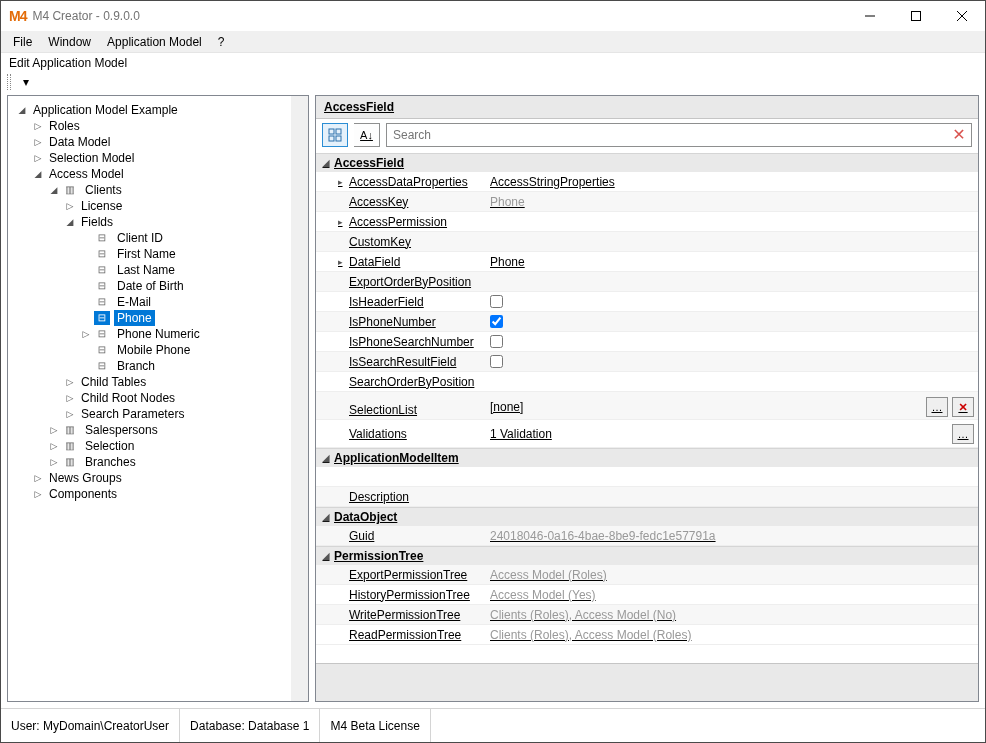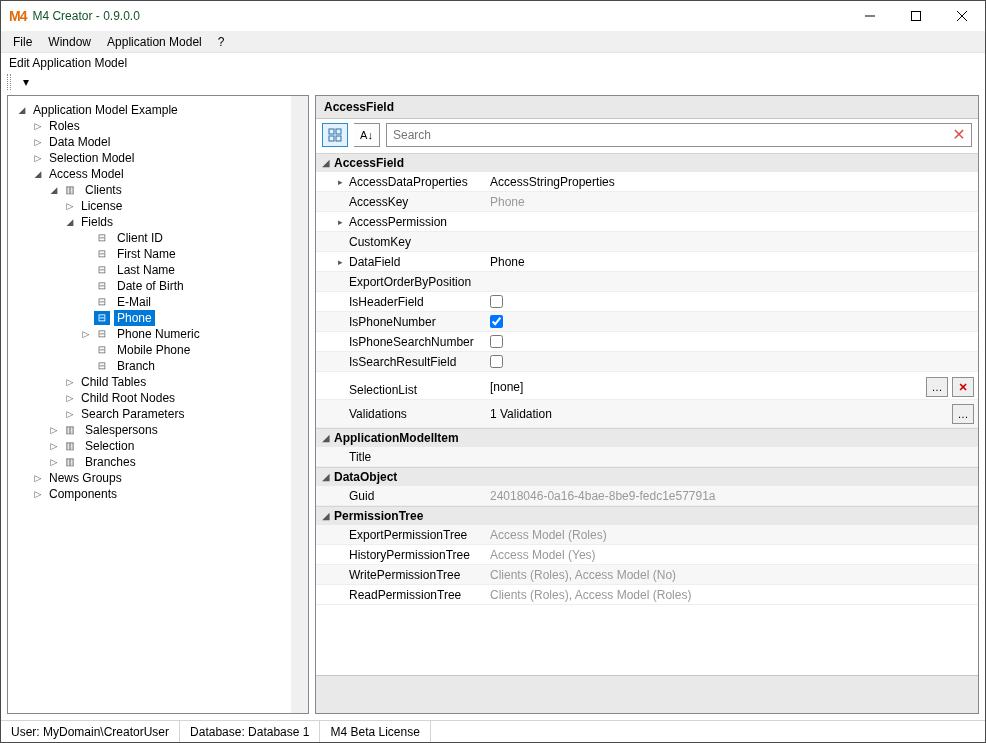--- a/index.html
+++ b/index.html
@@ -2,39 +2,39 @@
 <html><head>
 <meta charset="utf-8">
 <style>
   * { box-sizing: border-box; }
   html, body { margin:0; padding:0; font-family: "Segoe UI", Tahoma, sans-serif; font-size:12px; color:#000; }
   body { width:986px; height:743px; border:1px solid #4a4a4a; background:#fff; display:flex; flex-direction:column; overflow:hidden; }
 
   
   .titlebar { height:30px; display:flex; align-items:center; padding:0 0 0 8px; background:#fff; }
   .titlebar .logo { font-weight:bold; color:#e36c09; font-size:14px; margin-right:6px; letter-spacing:-1px; }
-  .titlebar .title { color:#14532d; }
+  .titlebar .title { color:#737373; }
   .titlebar .spacer { flex:1; }
   .titlebar .win-btn { width:46px; height:30px; display:flex; align-items:center; justify-content:center; }
 
   
   .menubar { height:22px; display:flex; align-items:center; padding:0 4px; background:#f0f0f0; border-bottom:1px solid #e5e5e5; }
   .menubar .menu-item { padding:2px 8px; cursor:default; }
 
   
   .tool-caption { padding:3px 6px 3px 8px; font-size:12px; }
   .mini-toolbar { height:22px; display:flex; align-items:center; padding:0 4px 4px 6px; gap:4px; }
   .mini-toolbar .mini-btn { width:18px; height:18px; display:flex; align-items:center; justify-content:center; border:1px solid transparent; }
   .mini-toolbar .vgrip { width:4px; height:16px; border-left:1px dotted #888; border-right:1px dotted #888; margin-right:2px; }
 
   
   .content { flex:1; display:flex; overflow:hidden; padding:0 6px 6px 6px; gap:6px; }
   .pane { border:1px solid #828790; background:#fff; display:flex; flex-direction:column; overflow:hidden; }
   .pane.left { width:302px; }
-  .pane.right { flex:1; }
+  .pane.right { flex:1;text-decoration:underline; }
 
   
   .tree { flex:1; overflow:auto; padding:6px 4px; white-space:nowrap; }
   .tree ul { list-style:none; margin:0; padding-left:16px; }
   .tree > ul { padding-left:4px; }
   .tree li { padding:0; margin:0; }
   .row { display:flex; align-items:center; height:16px; line-height:16px; padding:1px 0; }
   .exp { width:12px; height:12px; margin-right:2px; display:inline-flex; align-items:center; justify-content:center; font-size:9px; color:#555; }
   .ico { width:16px; height:14px; display:inline-flex; align-items:center; justify-content:center; margin-right:4px; font-size:10px; color:#666; }
   .row .lbl { padding:0 3px; }
@@ -61,21 +61,21 @@
   .cell-label .caret { width:10px; display:inline-block; color:#555; font-size:9px; margin-right:1px; }
   .cell-label.indent { padding-left:22px; }
   .cell-val { flex:1; padding:2px 4px; display:flex; align-items:center; gap:4px; }
   .cell-val.muted { color:#999; }
   .cell-val input[type=checkbox] { margin:0; }
   .mini-icon-btn { width:22px; height:20px; border:1px solid #8e8f8f; background:#efefef; display:flex; align-items:center; justify-content:center; font-size:11px; }
   .mini-icon-btn.red { color:#c00; font-weight:bold; }
   .desc-pane { height:38px; background:#e9e9e9; border-top:1px solid #c5c5c5; }
 
   
-  .statusbar { height:22px; border-top:1px solid #d4d4d4; display:flex; align-items:center; background:#fff; }
+  .statusbar { height:34px; border-top:1px solid #d4d4d4; display:flex; align-items:center; background:#fff; }
   .status-cell { padding:2px 10px; border-right:1px solid #d4d4d4; height:100%; display:flex; align-items:center; }
 
   svg { display:block; }
 </style>
 </head>
 <body>
 
 <div class="titlebar">
   <span class="logo">M4</span>
   <span class="title">M4 Creator - 0.9.0.0</span>
@@ -385,20 +385,27 @@
         </div>
       <div class="gridrow">
           <div class="cell-label indent">
             <span class="caret"></span>
             <span>IsSearchResultField</span>
           </div>
           <div class="cell-val">
             <input type="checkbox" style="">
           </div>
         </div>
+      <div class="gridrow">
+          <div class="cell-label indent">
+            <span class="caret"></span>
+            <span>SearchOrderByPosition</span>
+          </div>
+          <div class="cell-val"></div>
+        </div>
 
       <div class="gridrow" style="height:28px;align-items:flex-end;">
         <div class="cell-label indent">
             <span class="caret"></span>
             <span>SelectionList</span>
           </div>
         <div class="cell-val">
           <span style="flex:1">[none]</span>
           <div class="mini-icon-btn">…</div>
           <div class="mini-icon-btn red">✕</div>
@@ -414,23 +421,26 @@
           <span style="flex:1">1 Validation</span>
           <div class="mini-icon-btn">…</div>
         </div>
       </div>
 
       <div class="cat">
           <span class="exp">◢</span>
           <span>ApplicationModelItem</span>
         </div>
       <div class="gridrow">
-          <div class="cell-label indent">
-            <span class="caret"></span>
-            <span>Title</span>
+          <div class="cell-val"></div>
+        </div>
+      <div class="gridrow">
+          <div class="cell-label indent">
+            <span class="caret"></span>
+            <span>Description</span>
           </div>
           <div class="cell-val"></div>
         </div>
 
       <div class="cat">
           <span class="exp">◢</span>
           <span>DataObject</span>
         </div>
       <div class="gridrow">
           <div class="cell-label indent">

